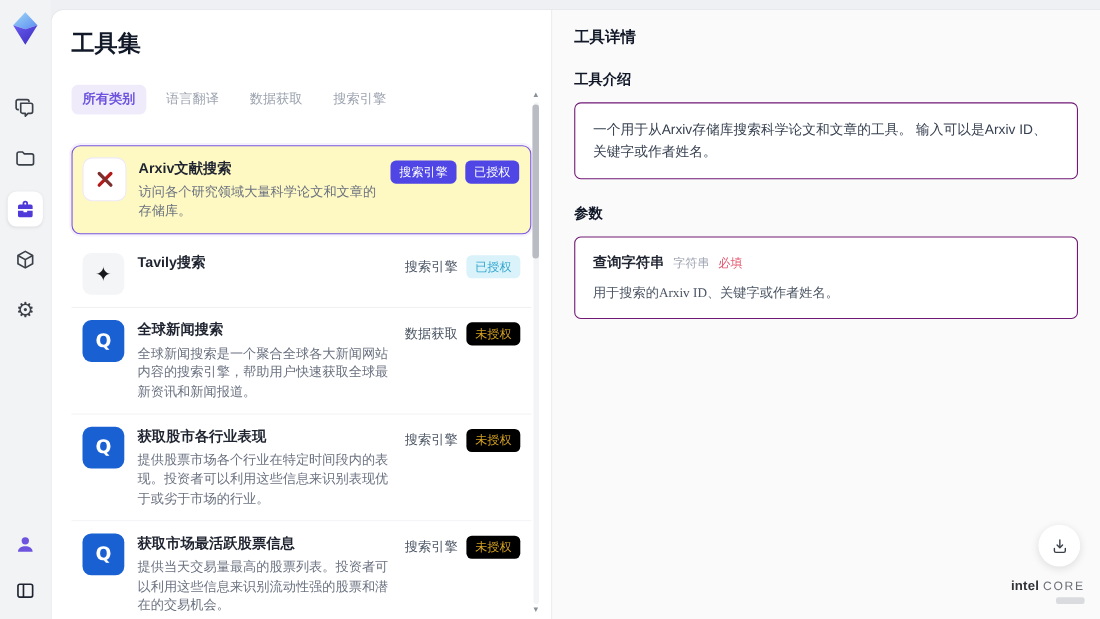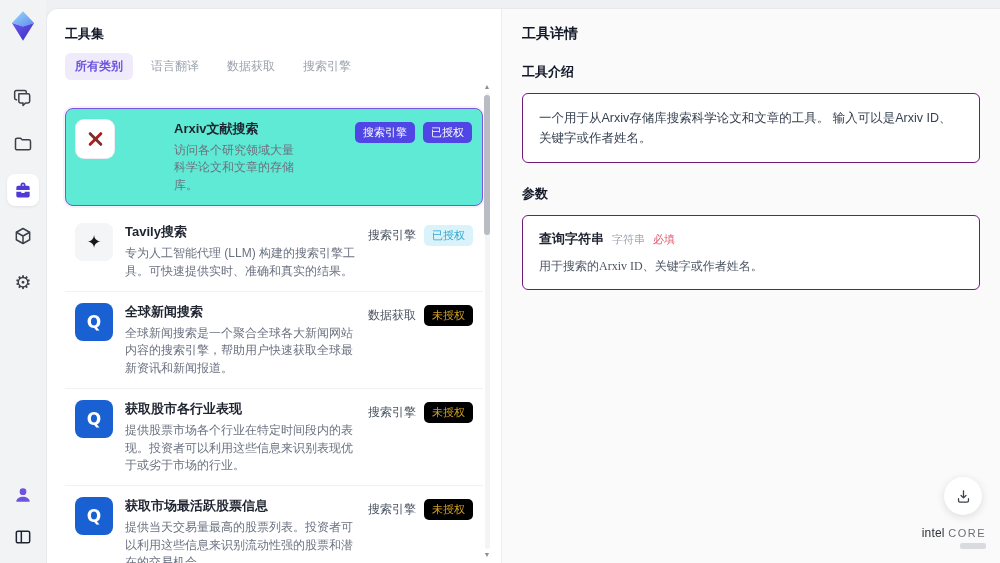--- a/index.html
+++ b/index.html
@@ -16,28 +16,28 @@
   .rail-btn.active { background:#ffffff; color:#4f39d8; box-shadow:0 1px 3px rgba(0,0,0,.08); }
   .rail-spacer { flex:1; }
   .rail-bottom { display:flex; flex-direction:column; align-items:center; gap:10px; }
   .gear-glyph { font-size:19px; line-height:1; color:#3b4049; }
 
   
   .main { flex:1; margin-top:8px; background:#ffffff; border-radius:12px 0 0 0; display:flex; overflow:hidden; border-left:1px solid #e8e9ec; border-top:1px solid #e8e9ec; }
 
   
   .list-col { width:454px; flex-shrink:0; padding:16px 0 0 18px; position:relative; }
-  .page-title { font-size:13px; font-weight:bold; color:#111827; margin-bottom:10px; }
+  .page-title { font-size:21px; font-weight:bold; color:#111827; margin-bottom:24px; }
   .tabs { display:flex; align-items:center; gap:8px; margin-bottom:28px; }
   .tab { font-size:12px; color:#9ca3af; padding:5px 10px; border-radius:6px; cursor:pointer; white-space:nowrap; }
   .tab.active { background:#efebfb; color:#6d53dd; font-weight:bold; }
 
   .tool-list { width:418px; }
   .tool-item { display:flex; align-items:flex-start; padding:11px 10px 11px 10px; border-bottom:1px solid #f1f1f4; background:#fff; cursor:pointer; }
-  .tool-item.selected { border:1.5px solid #7a55e0; background:#5eead4; border-radius:8px; box-shadow:0 0 0 2px rgba(122,85,224,.08); margin-bottom:6px;gap:48px; }
+  .tool-item.selected { border:1.5px solid #7a55e0; background:#fef9c3; border-radius:8px; box-shadow:0 0 0 2px rgba(122,85,224,.08); margin-bottom:6px; }
   .tool-icon { width:38px; height:38px; border-radius:8px; flex-shrink:0; display:flex; align-items:center; justify-content:center; margin-right:12px; }
   .tool-icon.white { background:#ffffff; box-shadow:0 0 0 1px #eeeaf6; }
   .tool-icon.grey  { background:#f4f5f6; }
   .tool-icon.blue  { background:#1960d2; }
   .arxiv-x { position:relative; width:16px; height:16px; }
   .arxiv-x::before,.arxiv-x::after { content:""; position:absolute; left:7px; top:-1px; width:3px; height:18px; border-radius:2px; }
   .arxiv-x::before { background:#b31b1b; transform:rotate(45deg); }
   .arxiv-x::after  { background:#7c2f2f; transform:rotate(-45deg); }
   .star-glyph { font-size:18px; color:#17181c; line-height:1; }
   .q-glyph { color:#fff; font-size:17px; font-weight:bold; font-family:"DejaVu Sans",sans-serif; }
@@ -68,21 +68,21 @@
   .param-head { display:flex; align-items:baseline; gap:8px; margin-bottom:10px; }
   .param-name { font-size:13px; font-weight:bold; color:#1f2430; }
   .param-type { font-size:11px; color:#9ca3af; }
   .param-req  { font-size:11px; color:#e3596f; }
   .param-desc { font-size:12px; color:#4b5563;font-family:Liberation Serif, serif; }
 
   
   .fab { position:absolute; right:18px; bottom:48px; width:38px; height:38px; border-radius:50%; background:#ffffff; box-shadow:0 2px 8px rgba(0,0,0,.12); display:flex; align-items:center; justify-content:center; cursor:pointer; color:#3a3f49; }
   .brand { position:absolute; right:14px; bottom:14px; text-align:center; line-height:1; }
   .brand .line1 { font-size:12px; color:#2f3237; letter-spacing:.2px; }
-  .brand .b-intel { font-weight:normal; }
+  .brand .b-intel { font-weight:bold; }
   .brand .b-core { font-weight:normal; color:#6b6f76; letter-spacing:1.5px; font-size:11px; }
   .brand .ultra-bar { width:26px; height:6px; background:#d9dbde; border-radius:2px; margin:4px 0 0 auto; }
 </style>
 </head>
 <body>
 
 <div class="app">
 
   <div class="rail">
     <svg class="logo" viewBox="0 0 24 26">
@@ -174,21 +174,20 @@
             <span class="badge solid">已授权</span>
           </div>
         </div>
 
         <div class="tool-item">
           <div class="tool-icon grey">
               <span class="star-glyph">✦</span>
             </div>
           <div class="tool-body">
             <div class="tool-name">Tavily搜索</div>
-            <div class="tool-desc">专为人工智能代理 (LLM) 构建的搜索引擎工具。可快速提供实时、准确和真实的结果。</div>
           </div>
           <div class="tool-tags">
             <span class="cat-plain">搜索引擎</span>
             <span class="badge ok">已授权</span>
           </div>
         </div>
 
         <div class="tool-item">
           <div class="tool-icon blue">
               <span class="q-glyph">Q</span>

